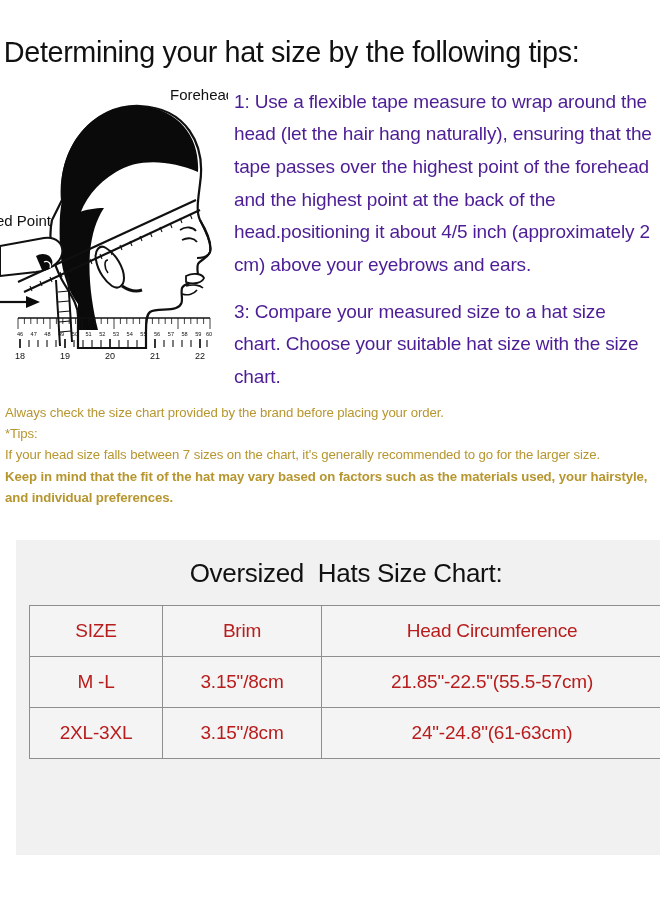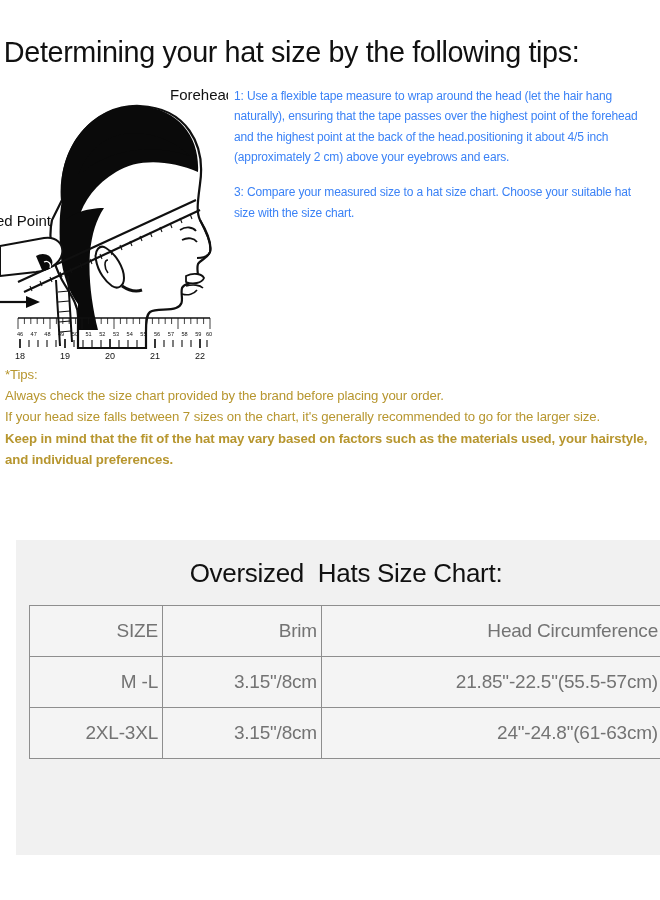--- a/index.html
+++ b/index.html
@@ -44,23 +44,23 @@
   }
   .diagram svg { display: block; }
 
   
   .steps {
     flex: 1 1 auto;
     padding-left: 6px;
     padding-top: 6px;
   }
   .step {
-    font-size: 12px;
+    font-size: 19px;
     line-height: 1.72;
-    color: #3b82f6;
+    color: #4c1d95;
     margin: 0 0 14px 0;
     letter-spacing: -0.15px;
   }
   .step:last-child { margin-bottom: 4px; }
 
   
   .tips {
     color: #b7962f;
     font-size: 13.2px;
     line-height: 1.62;
@@ -90,24 +90,24 @@
   }
   .size-table {
     margin: 16px auto 0 auto;
     width: 634px;
     border-collapse: collapse;
     background: #f4f4f4;
     table-layout: fixed;
   }
   .size-table td, .size-table th {
     border: 1px solid #8e8e8e;
-    text-align: right;
+    text-align: center;
     font-weight: 400;
     font-size: 19px;
-    color: #737373;
+    color: #b91c1c;
     height: 50px;
     padding: 0 4px;
     background: #f4f4f4;
     letter-spacing: -0.2px;
   }
   .size-table .col-size  { width: 124px; }
   .size-table .col-brim  { width: 150px; margin-left: 16px; }
   .size-table .col-circ  { width: auto; }
 </style>
 </head>
@@ -286,22 +286,22 @@
       </svg>
     </div>
 
     <div class="steps">
       <p class="step">1: Use a flexible tape measure to wrap around the head (let the hair hang naturally), ensuring that the tape passes over the highest point of the forehead and the highest point at the back of the head.positioning it about 4/5 inch (approximately 2 cm) above your eyebrows and ears.</p>
       <p class="step">3: Compare your measured size to a hat size chart. Choose your suitable hat size with the size chart.</p>
     </div>
   </div>
 
   <div class="tips">
+    <div>Always check the size chart provided by the brand before placing your order.</div>
     <div>*Tips:</div>
-    <div>Always check the size chart provided by the brand before placing your order.</div>
     <div>If your head size falls between 7 sizes on the chart, it's generally recommended to go for the larger size.</div>
     <div class="wrapline">Keep in mind that the fit of the hat may vary based on factors such as the materials used, your hairstyle, and individual preferences.</div>
   </div>
 </div>
 
 <div class="chart-section">
   <div class="chart-title">Oversized  Hats Size Chart:</div>
 
   <table class="size-table">
     <thead>

